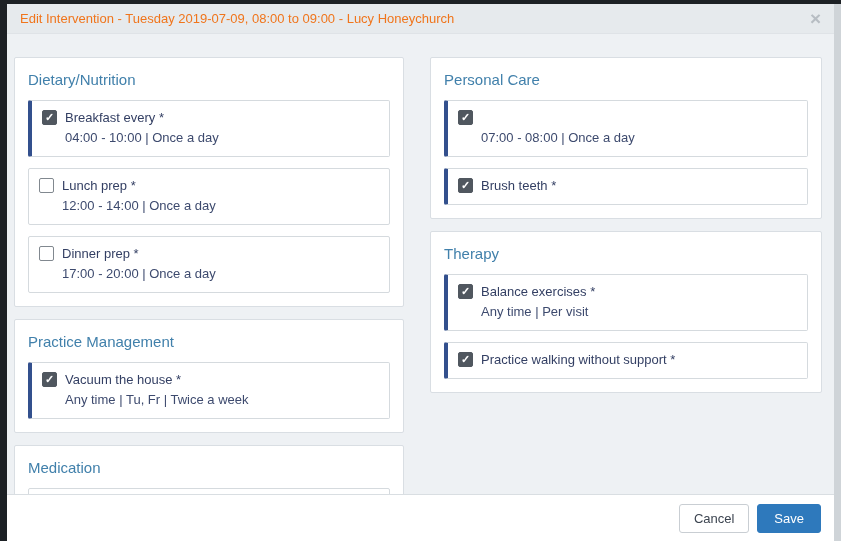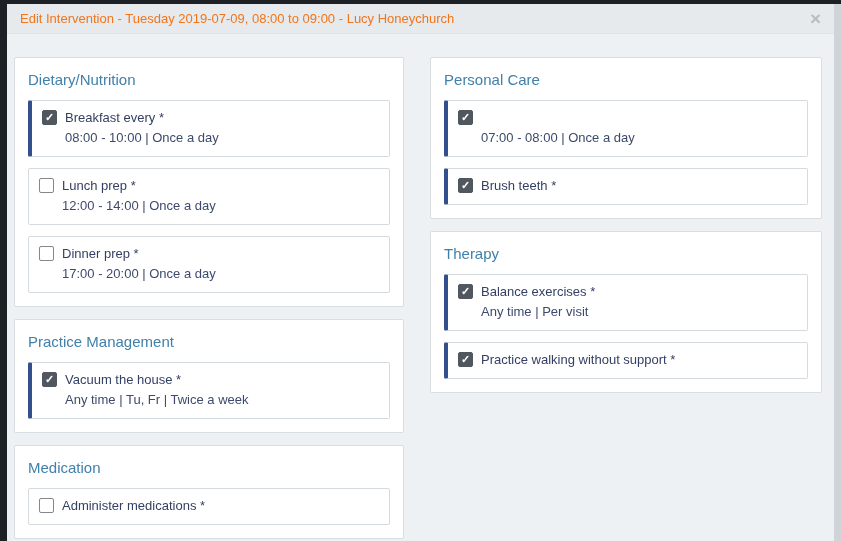--- a/index.html
+++ b/index.html
@@ -64,21 +64,21 @@
   <div class="section">
     <div class="section-title">Dietary/Nutrition</div>
     <div class="section-items">
   <div class="item checked">
     <div class="item-top">
       <span class="cbx">
                     <span>✓</span>
                   </span>
       <span class="item-label">Breakfast every *</span>
     </div>
-    <div class="item-sub">08:00 - 10:00 | Once a day</div>
+    <div class="item-sub">04:00 - 10:00 | Once a day</div>
 
   </div>
 
   <div class="item">
     <div class="item-top">
       <span class="cbx">
                     <span></span>
                   </span>
       <span class="item-label">Lunch prep *</span>
     </div>
@@ -177,17 +177,21 @@
                   </span>
       <span class="item-label">Practice walking without support *</span>
     </div>
 
   </div>
 </div>
   </div>
 </div>
     </div>
 
+    <div class="modal-footer">
+      <button class="btn btn-cancel">Cancel</button>
+      <button class="btn btn-save">Save</button>
+    </div>
 
   </div>
   <div class="edge-top"></div>
   <div class="edge-left"></div>
 </div>
 
 </body></html>

